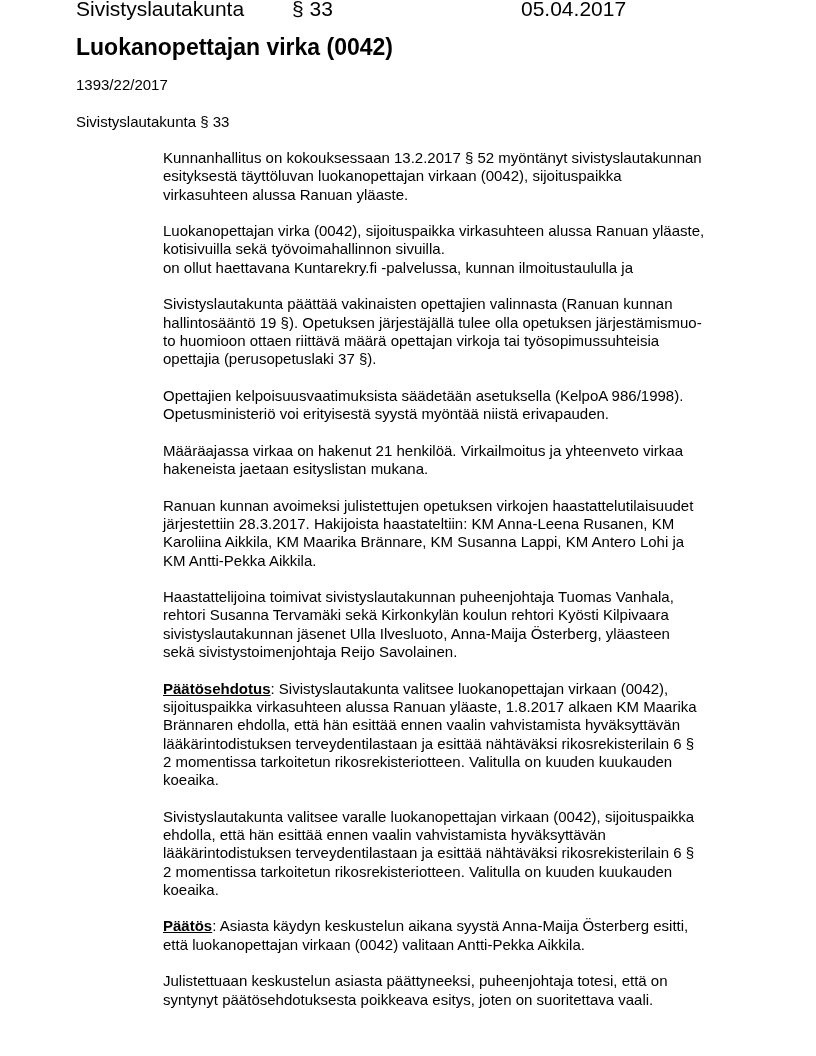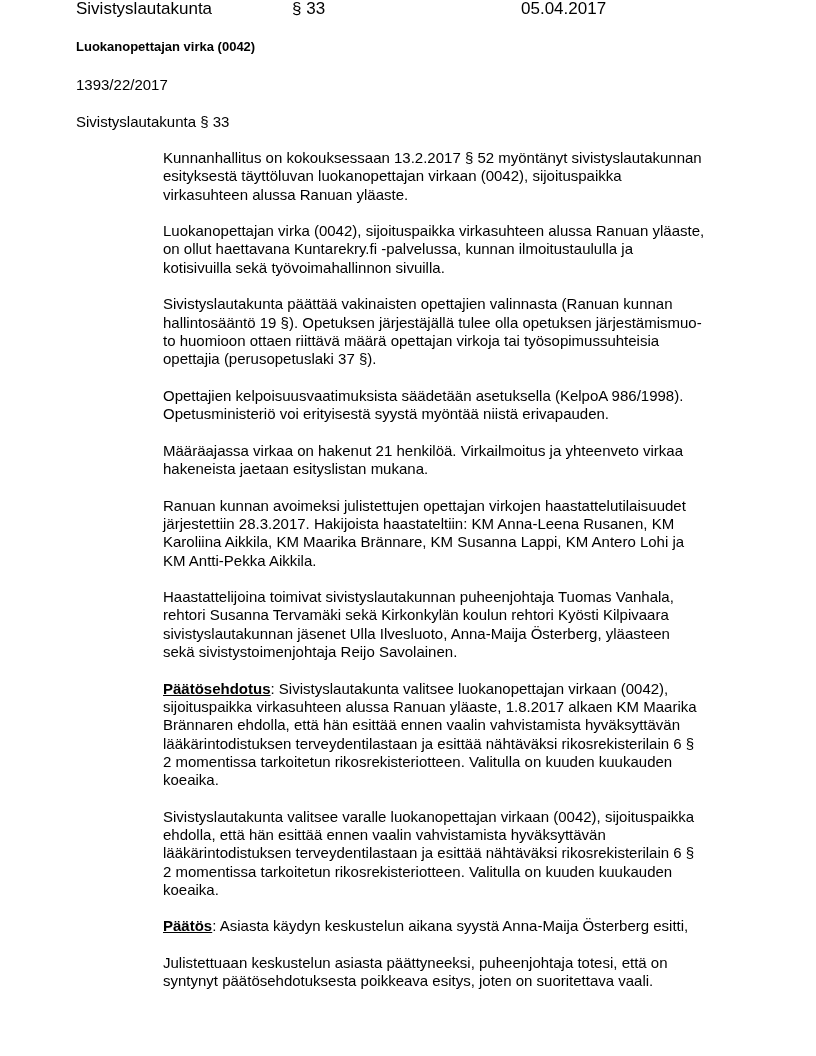--- a/index.html
+++ b/index.html
@@ -15,32 +15,32 @@
       font-family: "Liberation Sans", sans-serif;
       color: #000000;
       font-size: 15px;
     }
     .header-row {
       position: absolute;
       top: 0;
       left: 76px;
       width: 700px;
       height: 20px;
-      font-size: 17px;
+      font-size: 21px;
       line-height: 18px;
     }
     .header-row span { position: absolute; top: 0; white-space: nowrap; }
     .h-board { left: 0; }
     .h-section { left: 216px; }
     .h-date { left: 445px; text-align: center; }
     .title {
       position: absolute;
       top: 36px;
       left: 76px;
-      font-size: 13px;
+      font-size: 23px;
       font-weight: bold;
       line-height: 22px;
       white-space: nowrap;
     }
     .docnum {
       position: absolute;
       top: 76px;
       left: 76px;
       line-height: 18px;
       white-space: nowrap;
@@ -86,39 +86,39 @@
 <div class="board-sec">Sivistyslautakunta § 33</div>
 
 <div class="body">
   <p class="para">
     <span class="line">Kunnanhallitus on kokouksessaan 13.2.2017 § 52 myöntänyt sivistyslautakunnan</span>
     <span class="line">esityksestä täyttöluvan luokanopettajan virkaan (0042), sijoituspaikka</span>
     <span class="line">virkasuhteen alussa Ranuan yläaste.</span>
   </p>
   <p class="para">
     <span class="line">Luokanopettajan virka (0042), sijoituspaikka virkasuhteen alussa Ranuan yläaste,</span>
+    <span class="line">kotisivuilla sekä työvoimahallinnon sivuilla.</span>
     <span class="line">on ollut haettavana Kuntarekry.fi -palvelussa, kunnan ilmoitustaululla ja</span>
-    <span class="line">kotisivuilla sekä työvoimahallinnon sivuilla.</span>
   </p>
   <p class="para">
     <span class="line">Sivistyslautakunta päättää vakinaisten opettajien valinnasta (Ranuan kunnan</span>
     <span class="line">hallintosääntö 19 §). Opetuksen järjestäjällä tulee olla opetuksen järjestämismuo-</span>
     <span class="line">to huomioon ottaen riittävä määrä opettajan virkoja tai työsopimussuhteisia</span>
     <span class="line">opettajia (perusopetuslaki 37 §).</span>
   </p>
   <p class="para">
     <span class="line">Opettajien kelpoisuusvaatimuksista säädetään asetuksella (KelpoA 986/1998).</span>
     <span class="line">Opetusministeriö voi erityisestä syystä myöntää niistä erivapauden.</span>
   </p>
   <p class="para">
     <span class="line">Määräajassa virkaa on hakenut 21 henkilöä. Virkailmoitus ja yhteenveto virkaa</span>
     <span class="line">hakeneista jaetaan esityslistan mukana.</span>
   </p>
   <p class="para">
-    <span class="line">Ranuan kunnan avoimeksi julistettujen opettajan virkojen haastattelutilaisuudet</span>
+    <span class="line">Ranuan kunnan avoimeksi julistettujen opetuksen virkojen haastattelutilaisuudet</span>
     <span class="line">järjestettiin 28.3.2017. Hakijoista haastateltiin: KM Anna-Leena Rusanen, KM</span>
     <span class="line">Karoliina Aikkila, KM Maarika Brännare, KM Susanna Lappi, KM Antero Lohi ja</span>
     <span class="line">KM Antti-Pekka Aikkila.</span>
   </p>
   <p class="para">
     <span class="line">Haastattelijoina toimivat sivistyslautakunnan puheenjohtaja Tuomas Vanhala,</span>
     <span class="line">rehtori Susanna Tervamäki sekä Kirkonkylän koulun rehtori Kyösti Kilpivaara</span>
     <span class="line">sivistyslautakunnan jäsenet Ulla Ilvesluoto, Anna-Maija Österberg, yläasteen</span>
     <span class="line">sekä sivistystoimenjohtaja Reijo Savolainen.</span>
   </p>
@@ -132,18 +132,19 @@
   </p>
   <p class="para">
     <span class="line">Sivistyslautakunta valitsee varalle luokanopettajan virkaan (0042), sijoituspaikka</span>
     <span class="line">ehdolla, että hän esittää ennen vaalin vahvistamista hyväksyttävän</span>
     <span class="line">lääkärintodistuksen terveydentilastaan ja esittää nähtäväksi rikosrekisterilain 6 §</span>
     <span class="line">2 momentissa tarkoitetun rikosrekisteriotteen. Valitulla on kuuden kuukauden</span>
     <span class="line">koeaika.</span>
   </p>
   <p class="para">
     <span class="line"><span class="kw">Päätös</span><span>: Asiasta käydyn keskustelun aikana syystä Anna-Maija Österberg esitti,</span></span>
+    <span class="line">että luokanopettajan virkaan (0042) valitaan Antti-Pekka Aikkila.</span>
   </p>
   <p class="para">
     <span class="line">Julistettuaan keskustelun asiasta päättyneeksi, puheenjohtaja totesi, että on</span>
     <span class="line">syntynyt päätösehdotuksesta poikkeava esitys, joten on suoritettava vaali.</span>
   </p>
 </div>
 
 </body></html>

